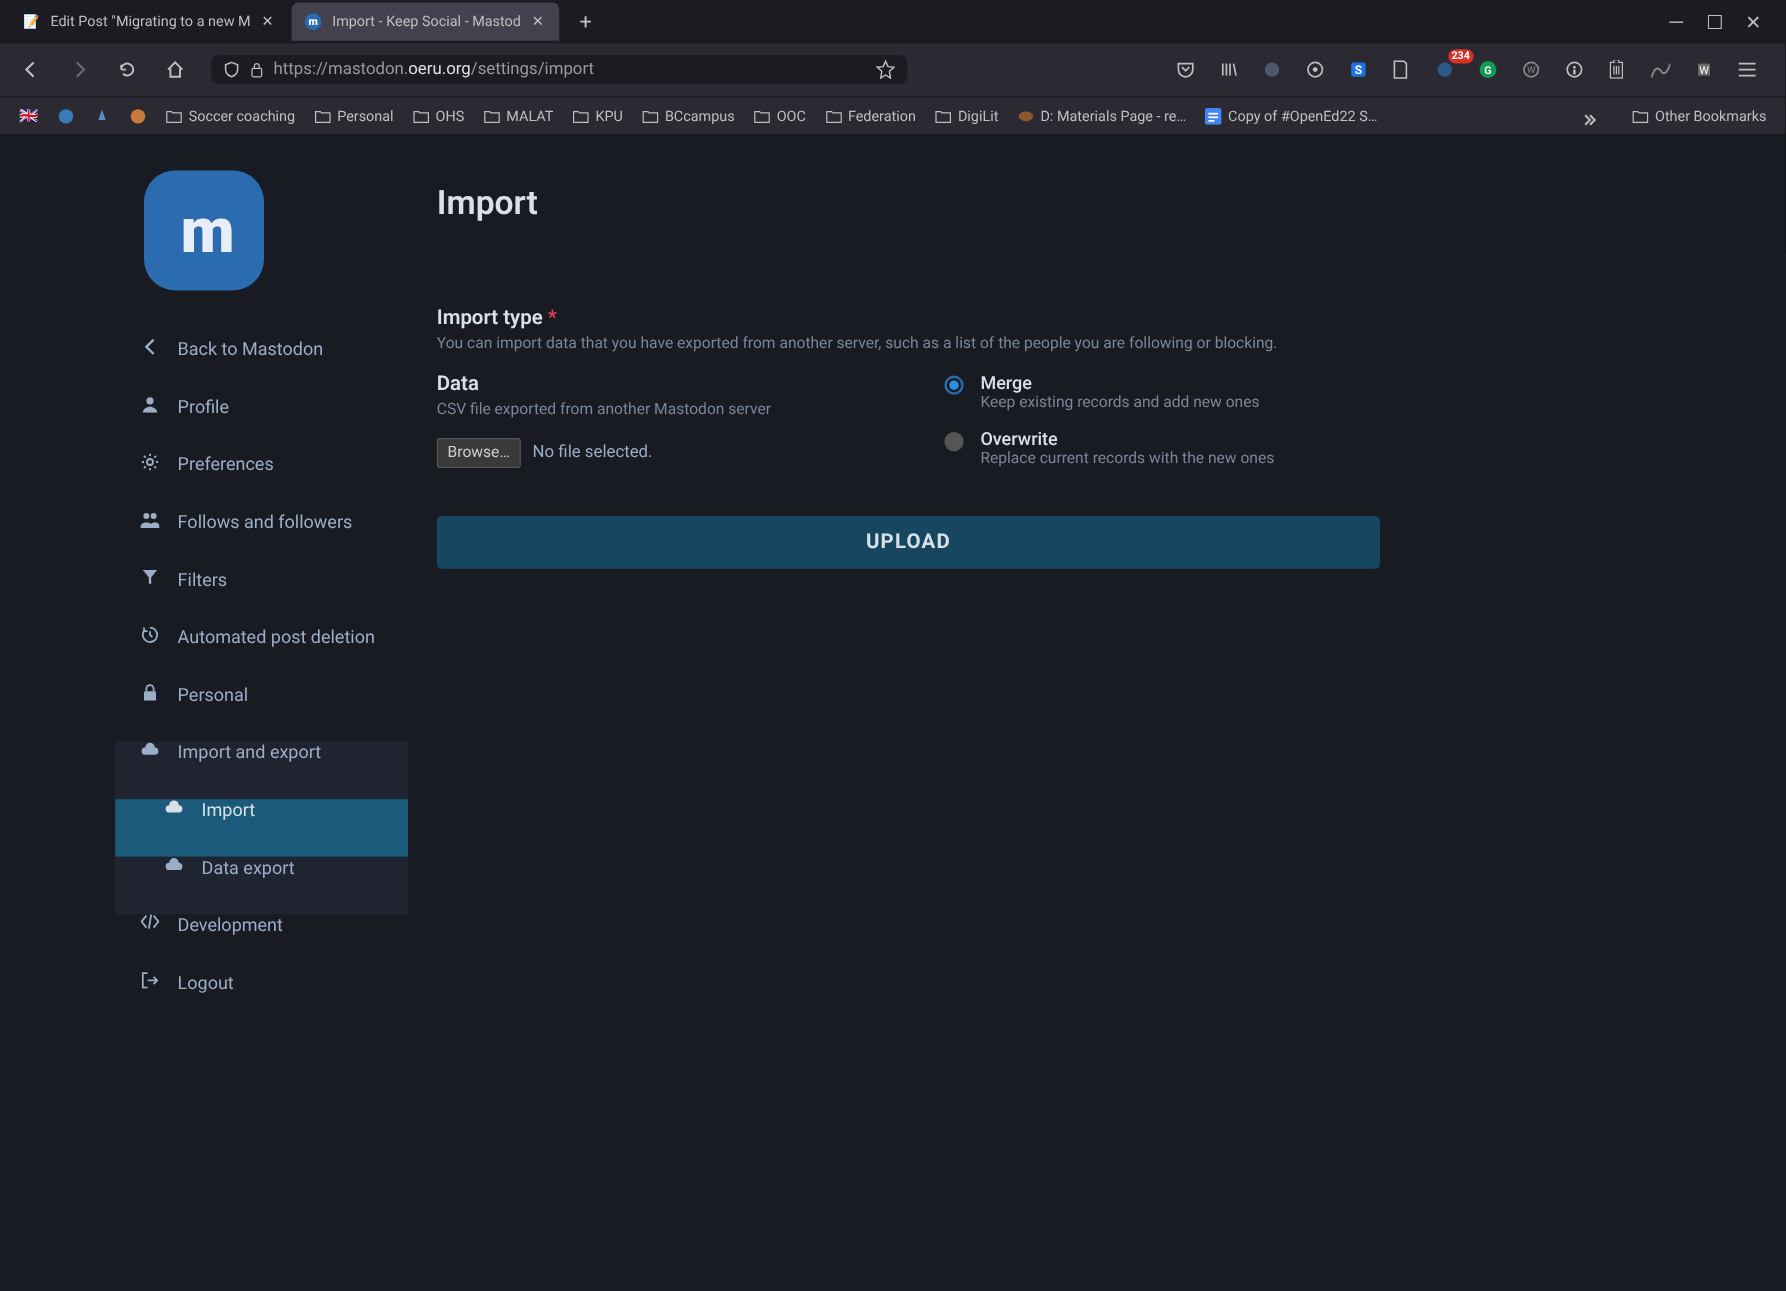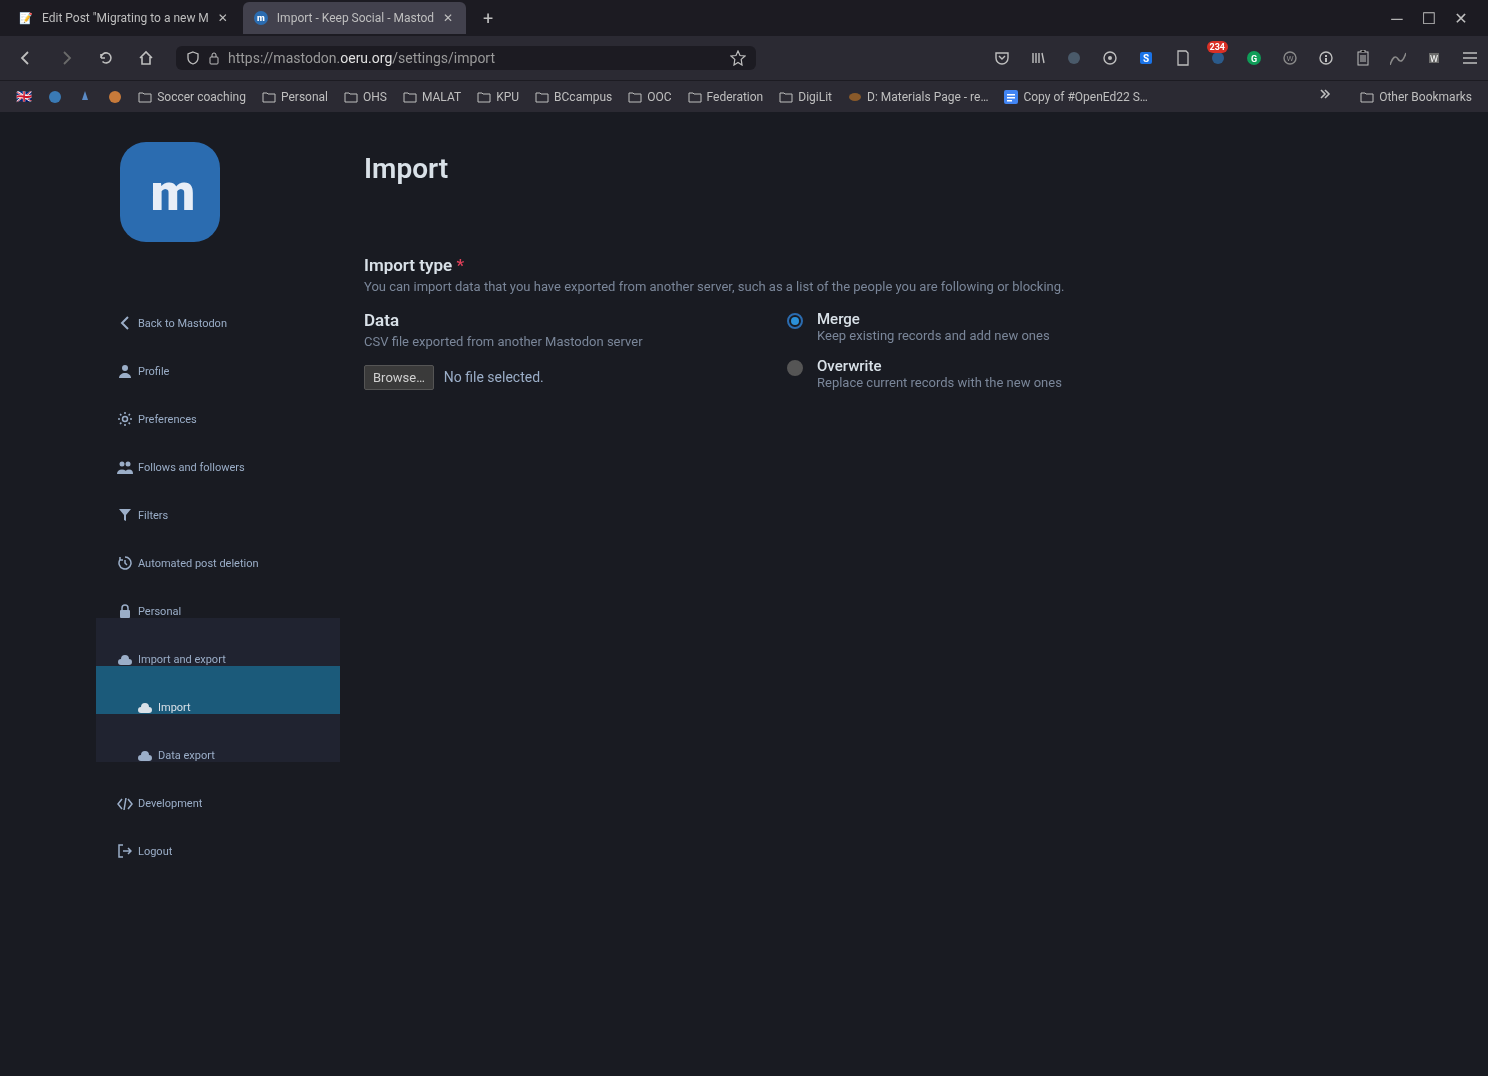--- a/index.html
+++ b/index.html
@@ -17,35 +17,35 @@
 .wc { width:14px; height:14px; display:flex; align-items:center; justify-content:center; }
 
 .toolbar { height:44px; background:#2b2a33; display:flex; align-items:center; padding:0 10px; gap:8px; }
 .tbtn { width:32px; height:32px; display:flex; align-items:center; justify-content:center; color:#bfbfbf; border-radius:4px; }
 .tbtn.disabled { color:#6a6a6a; }
 .urlbar { flex:1; height:24px; background:#1c1b22; border-radius:6px; display:flex; align-items:center; padding:0 10px; gap:8px; color:#bfbfbf; font-size:14px; max-width:580px; margin:0 6px; }
 .urlbar .url { color:#9a9a9a; }
 .urlbar .host { color:#e0e0e0; }
 .url-right { margin-left:auto; display:flex; gap:10px; align-items:center; }
 .tool-icons { display:flex; gap:6px; align-items:center; margin-left:auto; }
-.ticon { width:30px; height:30px; display:flex; align-items:center; justify-content:flex-end; color:#bfbfbf; position:relative; }
+.ticon { width:30px; height:30px; display:flex; align-items:center; justify-content:flex-start; color:#bfbfbf; position:relative; }
 .ticon .badge { position:absolute; top:-2px; right:-2px; background:#d93025; color:#fff; font-size:9px; padding:1px 3px; border-radius:6px; font-weight:700; }
 
 .bookbar { height:32px; background:#2b2a33; display:flex; align-items:center; padding:0 10px; gap:4px; border-top:1px solid #1c1b22; font-size:12px; color:#bfbfbf; }
 .bk { display:flex; align-items:center; gap:5px; padding:3px 6px; border-radius:4px; white-space:nowrap; }
 .bk .folder-ic { width:14px; height:12px; }
-.bkover { margin-left:auto; display:flex; align-items:flex-start; gap:22px; }
+.bkover { margin-left:auto; display:flex; align-items:flex-end; gap:22px; }
 
 
 .page { display:flex; height:calc(1076px - 112px); background:#191b22; }
 .sidebar { width:340px; background:#191b22; display:flex; flex-direction:column; align-items:center; padding-top:30px; }
 .logo { width:100px; height:100px; background:#2b6cb0; border-radius:26px; display:flex; align-items:center; justify-content:center; margin-bottom:40px; }
 .logo-inner { font-size:52px; font-weight:900; color:#e8eef7; letter-spacing:-6px; }
 .nav { width:100%; padding-left:96px; }
-.nav-item { display:flex; align-items:flex-end; gap:4px; height:48px; padding:0 20px; color:#9baec8; font-size:11px; cursor:pointer; }
+.nav-item { display:flex; align-items:flex-start; gap:14px; height:48px; padding:0 20px; color:#9baec8; font-size:15px; cursor:pointer; }
 .nav-item.sub { padding-left:40px; }
 .nav-item.active { background:#1b5a7a; color:#d9e1e8; }
 .nav-item.expanded { background:#202330; }
 .nav-item .nic { width:18px; display:flex; justify-content:center; }
 
 .content { flex:1; padding:40px 30px 40px 24px; max-width:840px; }
 h1 { color:#d9e1e8; font-size:28px; font-weight:600; margin-bottom:70px; }
 .field-label { color:#d9e1e8; font-size:17px; font-weight:600; margin-bottom:4px; }
 .req { color:#df405a; }
 .hint { font-size:13px; color:#7a8699; margin-bottom:16px; }
@@ -465,14 +465,15 @@
         <div class="radio-row">
           <div class="radio unchecked"></div>
           <div>
             <div class="radio-label">Overwrite</div>
             <div class="radio-hint">Replace current records with the new ones</div>
           </div>
         </div>
       </div>
     </div>
 
+    <button class="upload-btn">UPLOAD</button>
   </div>
 </div>
 
 </body></html>

